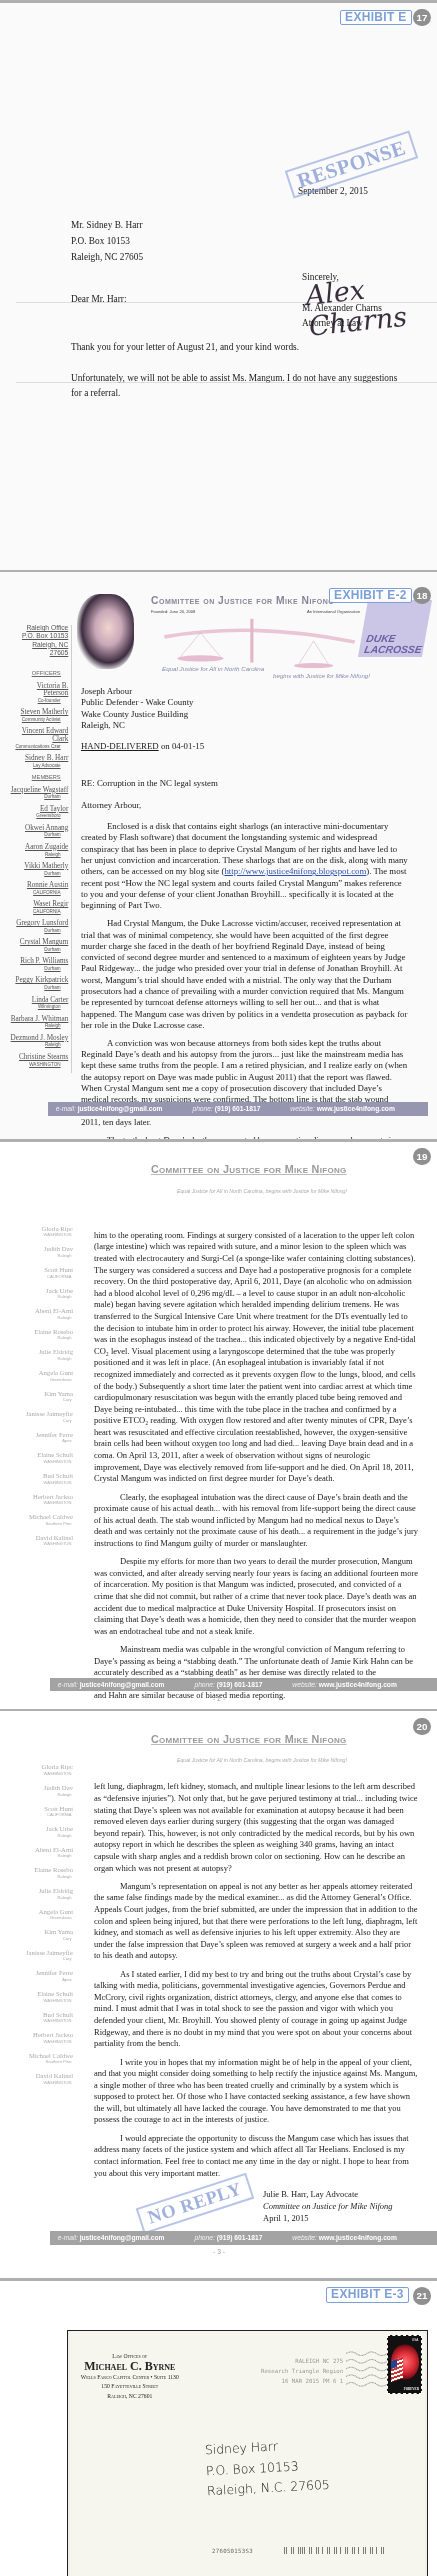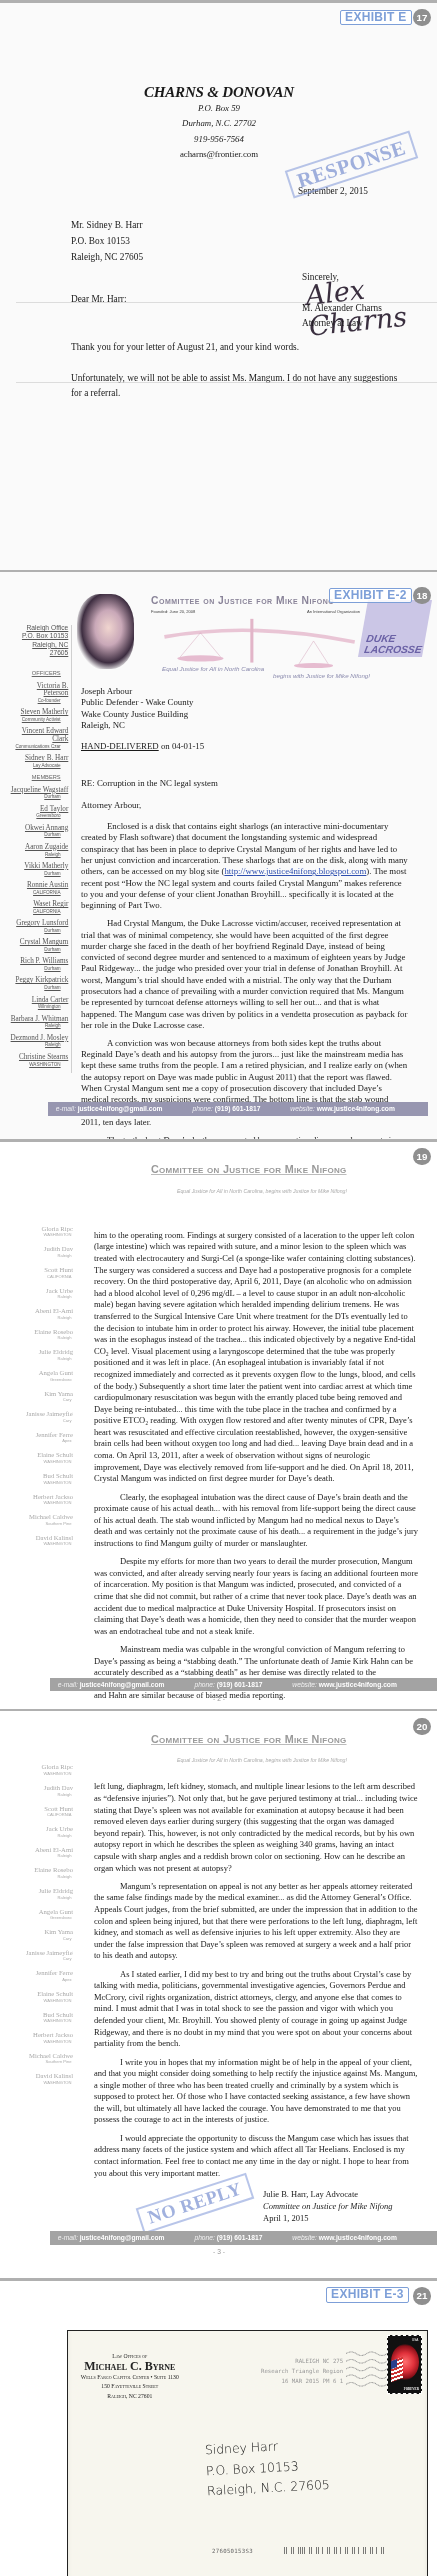--- a/index.html
+++ b/index.html
@@ -105,27 +105,20 @@
     background: repeating-linear-gradient(90deg, #444 0 0.5px, transparent 0.5px 2.1px, #444 2.1px 2.6px, transparent 2.6px 3.6px); opacity: 0.7; }
 </style>
 </head>
 <body>
 
 <div class="sep"></div>
 <section class="page p17">
   <div class="exhibit" style="left:340px;">EXHIBIT E</div>
   <div class="pgnum">17</div>
 
-  <div class="firm">
-    <div class="firm-name">CHARNS &amp; DONOVAN</div>
-    <div class="firm-line">P.O. Box 59</div>
-    <div class="firm-line">Durham, N.C. 27702</div>
-    <div class="firm-line">919-956-7564</div>
-    <div class="firm-email">acharns@frontier.com</div>
-  </div>
   <div class="date">September 2, 2015</div>
   <div class="stamp">RESPONSE</div>
 
   <div class="addr">
     <div>Mr.  Sidney B. Harr</div>
     <div>P.O. Box 10153</div>
     <div>Raleigh, NC 27605</div>
   </div>
   <div class="salut">Dear Mr. Harr:</div>
   <div class="fold" style="top:299px;"></div>

